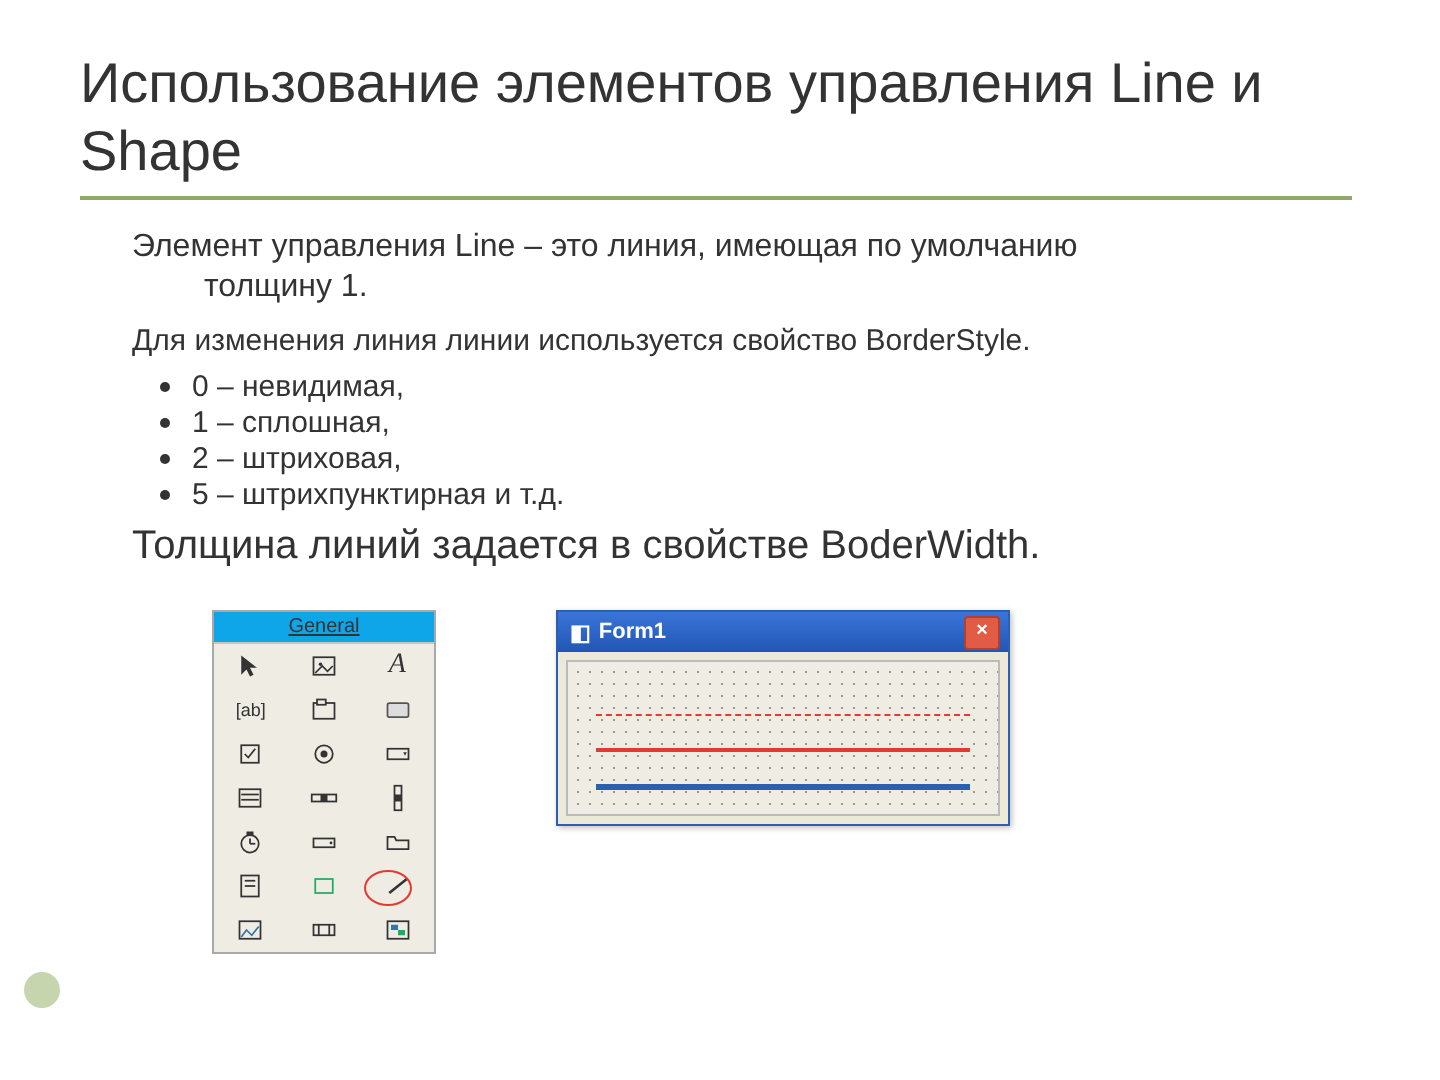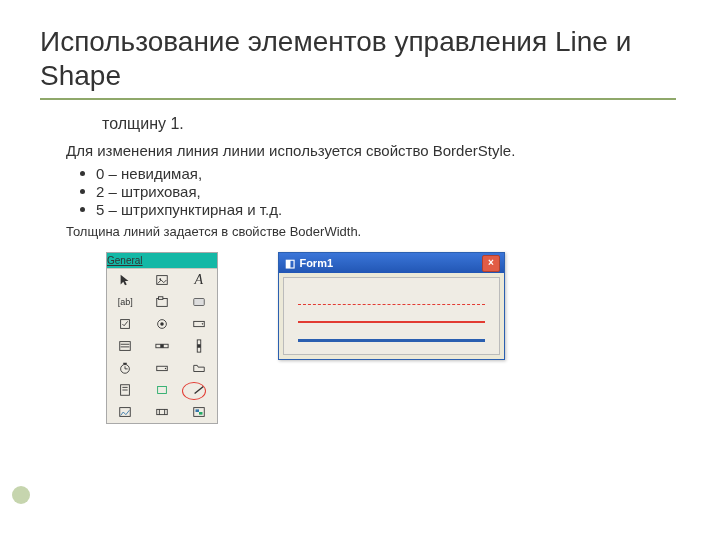--- a/index.html
+++ b/index.html
@@ -71,43 +71,44 @@
     content: '';
     position: absolute;
     left: 0;
     top: 6px;
     width: 5px;
     height: 5px;
     background: #333;
     border-radius: 50%;
   }
   .last {
-    font-size: 13px;
+    font-size: 20px;
     margin-top: 4px;
   }
 
   
   .illus {
     margin-top: 12px;
     margin-left: 40px;
     display: flex;
     gap: 60px;
     align-items: flex-start;
   }
 
   
   .toolbox {
     width: 110px;
     border: 1px solid #a9a9a9;
     background: #efece4;
     font-size: 10px;
   }
   .toolbox-header {
+    text-align: center;
     padding: 2px 0;
-    background: #14b8a6;
+    background: #0ea5e9;
     border-bottom: 1px solid #c8c5bd;
     text-decoration: underline;
   }
   .tool-grid {
     display: grid;
     grid-template-columns: repeat(3, 1fr);
     position: relative;
   }
   .tool {
     height: 22px;
@@ -177,27 +178,29 @@
 <body>
 
 <div class="slide">
 
   <h1 class="title">Использование элементов управления Line и Shape</h1>
   <div class="title-rule"></div>
 
   <div class="body">
 
     <p class="lead">
+      <span>Элемент управления Line – это линия, имеющая по умолчанию</span>
       <span class="indent2">толщину 1.</span>
     </p>
 
     <p class="sub">Для изменения линия  линии используется свойство BorderStyle.</p>
 
     <ul class="items">
       <li>0 – невидимая,</li>
+      <li>1 – сплошная,</li>
       <li>2 – штриховая,</li>
       <li>5 – штрихпунктирная и т.д.</li>
     </ul>
 
     <p class="last">Толщина линий задается в свойстве BoderWidth.</p>
 
     <div class="illus">
 
       <div class="toolbox">
         <div class="toolbox-header">General</div>

